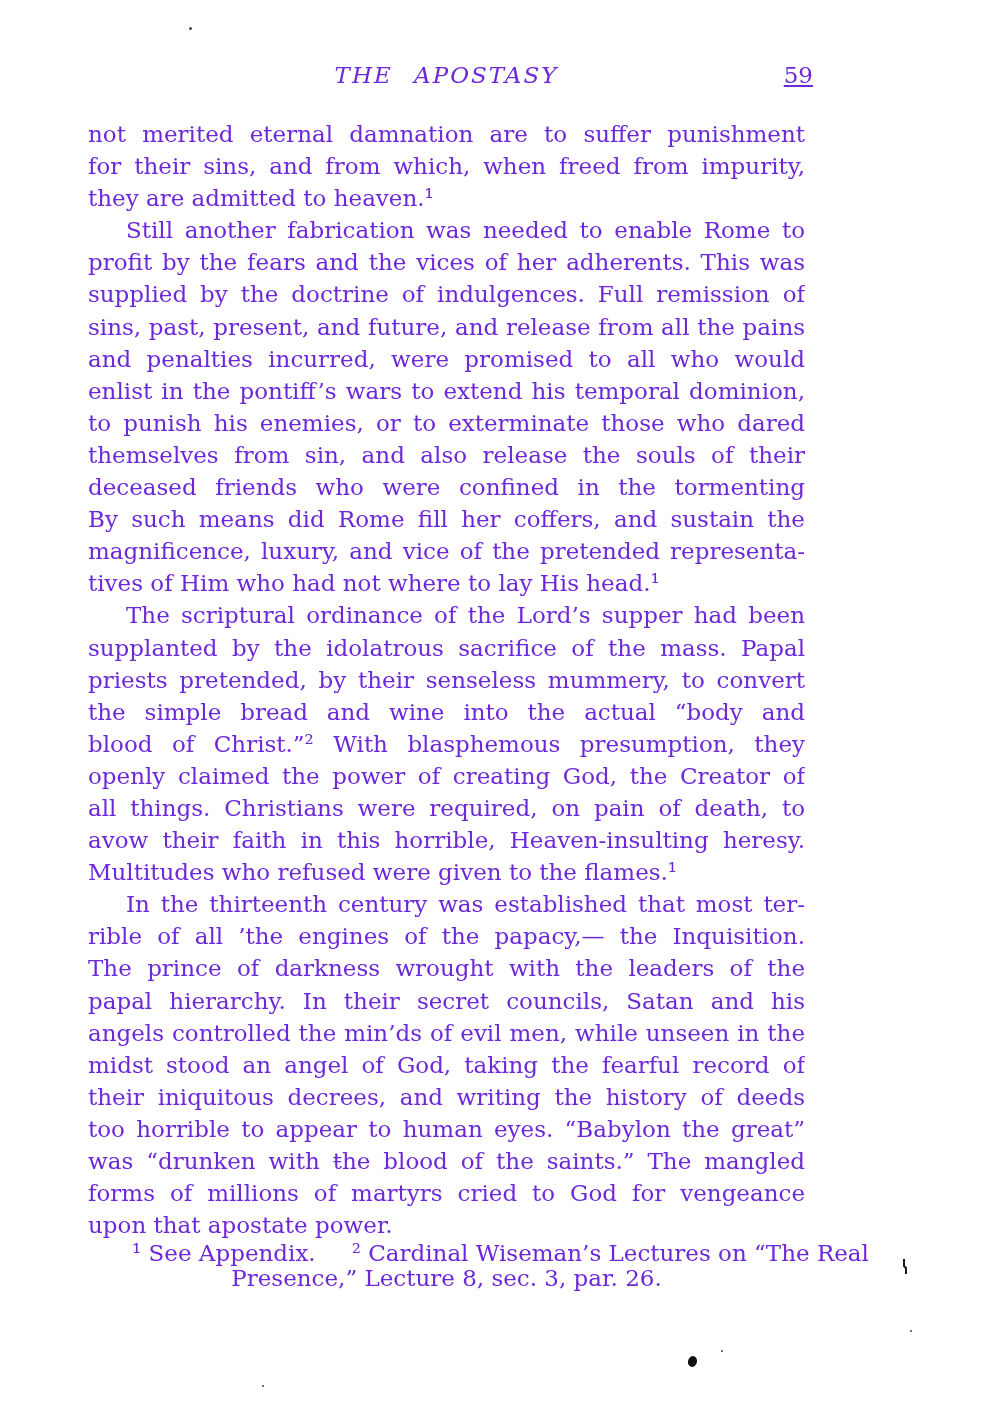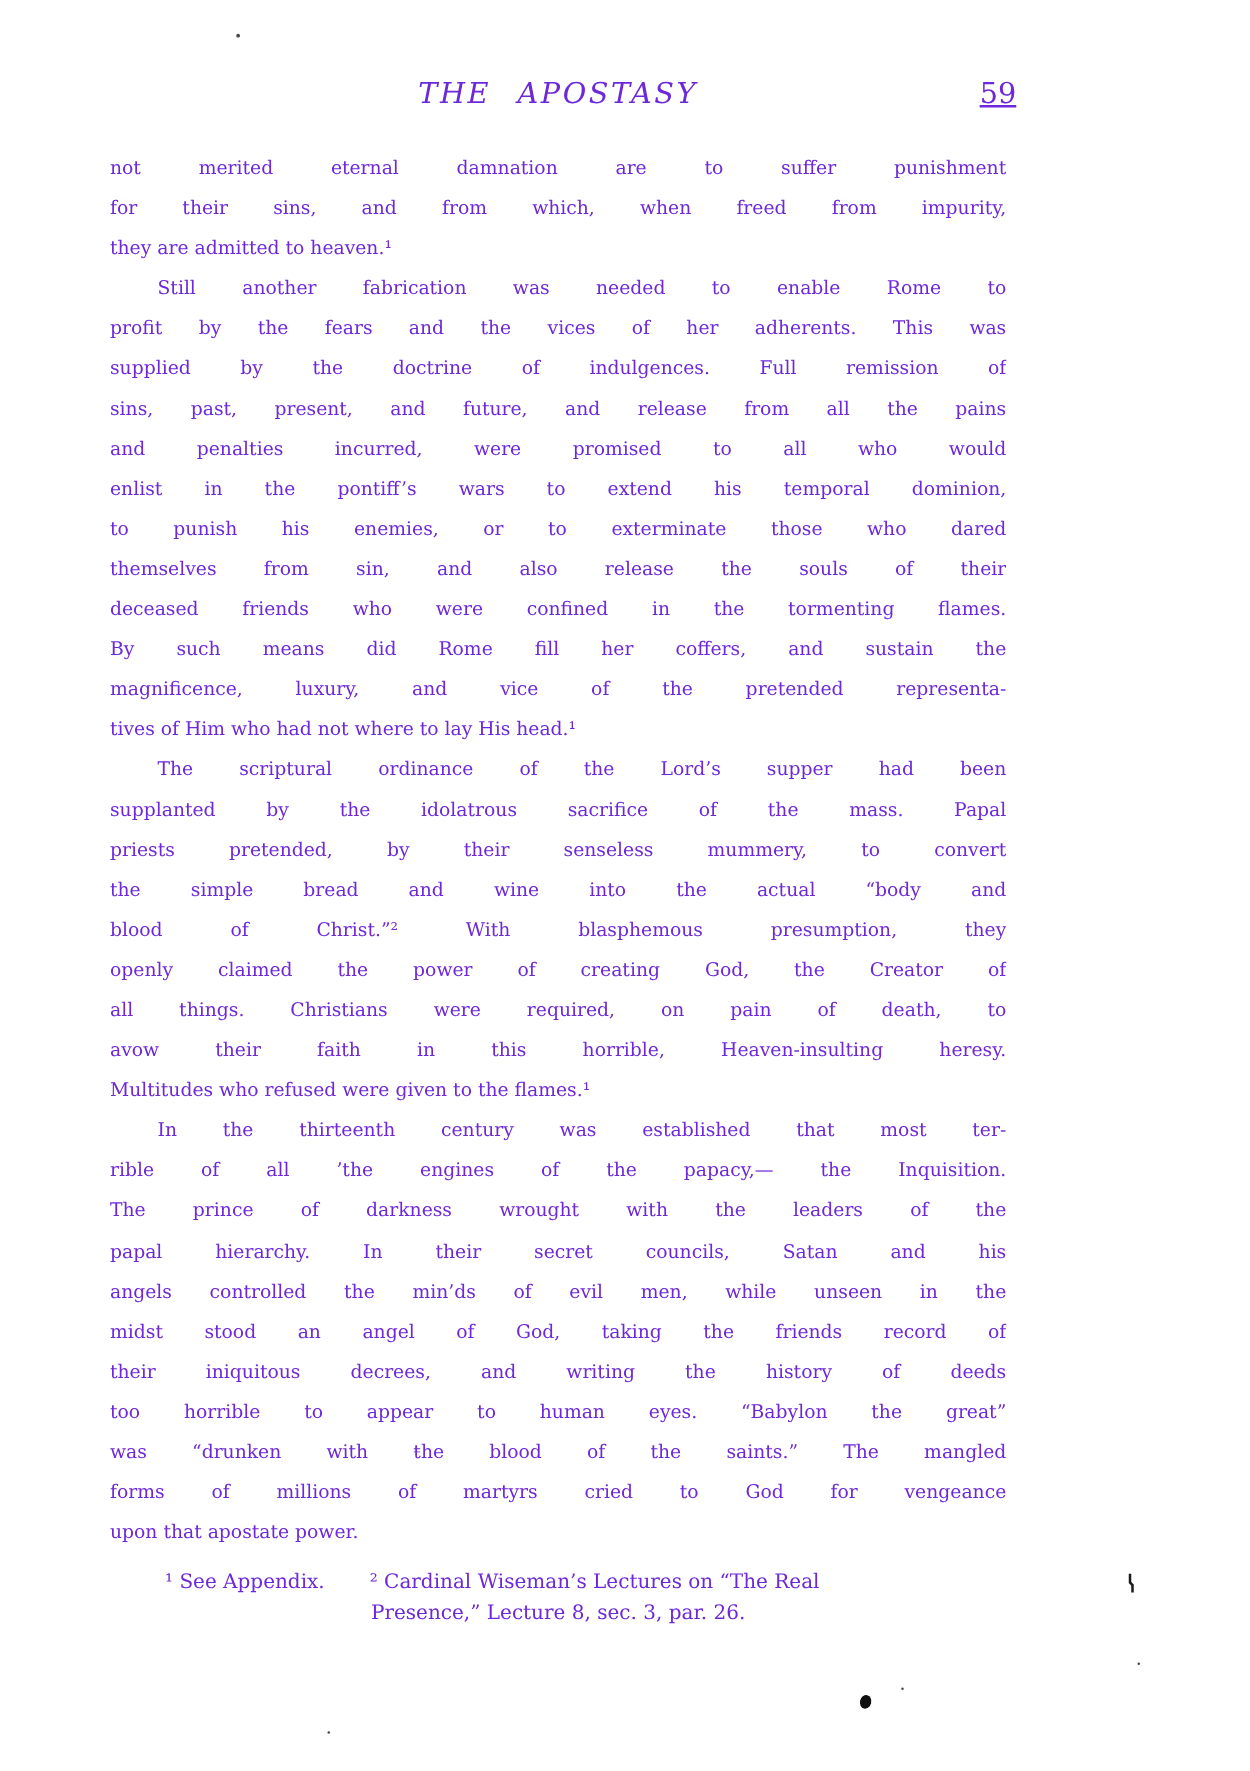--- a/index.html
+++ b/index.html
@@ -37,34 +37,34 @@
     font-size: 23px;
     line-height: 30px;
     font-style: normal;
     text-decoration: underline;
   }
   .body-text {
     margin-top: 24px;
   }
   .para { margin: 0; padding: 0; }
   .line {
-    font-size: 15px;
+    font-size: 23px;
     line-height: 32.1px;
     height: 32.1px;
     text-align: justify;
     text-align-last: justify;
     text-justify: inter-word;
     overflow: hidden;
     white-space: normal;
   }
   .line.indent { text-indent: 38px; }
   .line.para-last { text-align-last: left; }
   .footnote {
-    margin-top: 11px;
-    font-size: 16px;
+    margin-top: 0;
+    font-size: 23px;
     line-height: 25px;
   }
   .fn-line1 { padding-left: 44px; white-space: nowrap; }
   .fn-gap { display: inline-block; width: 36px; }
   .fn-line2 { text-align: center; }
   
   .speck {
     position: absolute;
     background: #454545;
     border-radius: 50%;
@@ -127,21 +127,21 @@
           <div class="line">all things. Christians were required, on pain of death, to</div>
           <div class="line">avow their faith in this horrible, Heaven-insulting heresy.</div>
           <div class="line para-last">Multitudes who refused were given to the flames.¹</div>
         </div>
         <div class="para">
           <div class="line indent">In the thirteenth century was established that most ter-</div>
           <div class="line">rible of all ’the engines of the papacy,— the Inquisition.</div>
           <div class="line">The prince of darkness wrought with the leaders of the</div>
           <div class="line">papal hierarchy. In their secret councils, Satan and his</div>
           <div class="line">angels controlled the min’ds of evil men, while unseen in the</div>
-          <div class="line">midst stood an angel of God, taking the friends record of</div>
+          <div class="line">midst stood an angel of God, taking the fearful record of</div>
           <div class="line">their iniquitous decrees, and writing the history of deeds</div>
           <div class="line">too horrible to appear to human eyes. “Babylon the great”</div>
           <div class="line">was “drunken with ŧhe blood of the saints.” The mangled</div>
           <div class="line">forms of millions of martyrs cried to God for vengeance</div>
           <div class="line para-last">upon that apostate power.</div>
         </div>
       </div>
 
     <div class="footnote">
       <div class="fn-line1">

